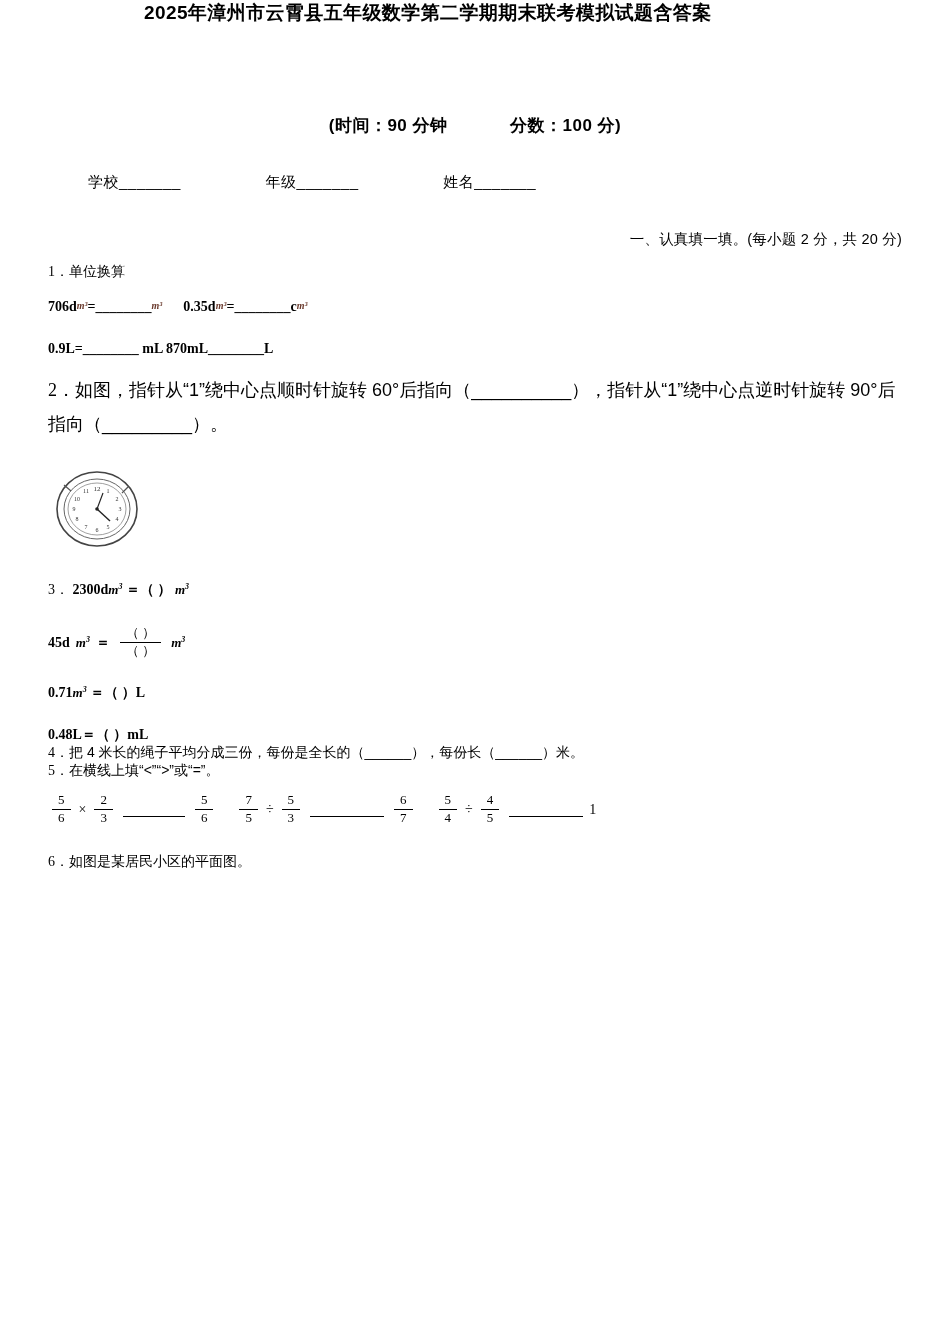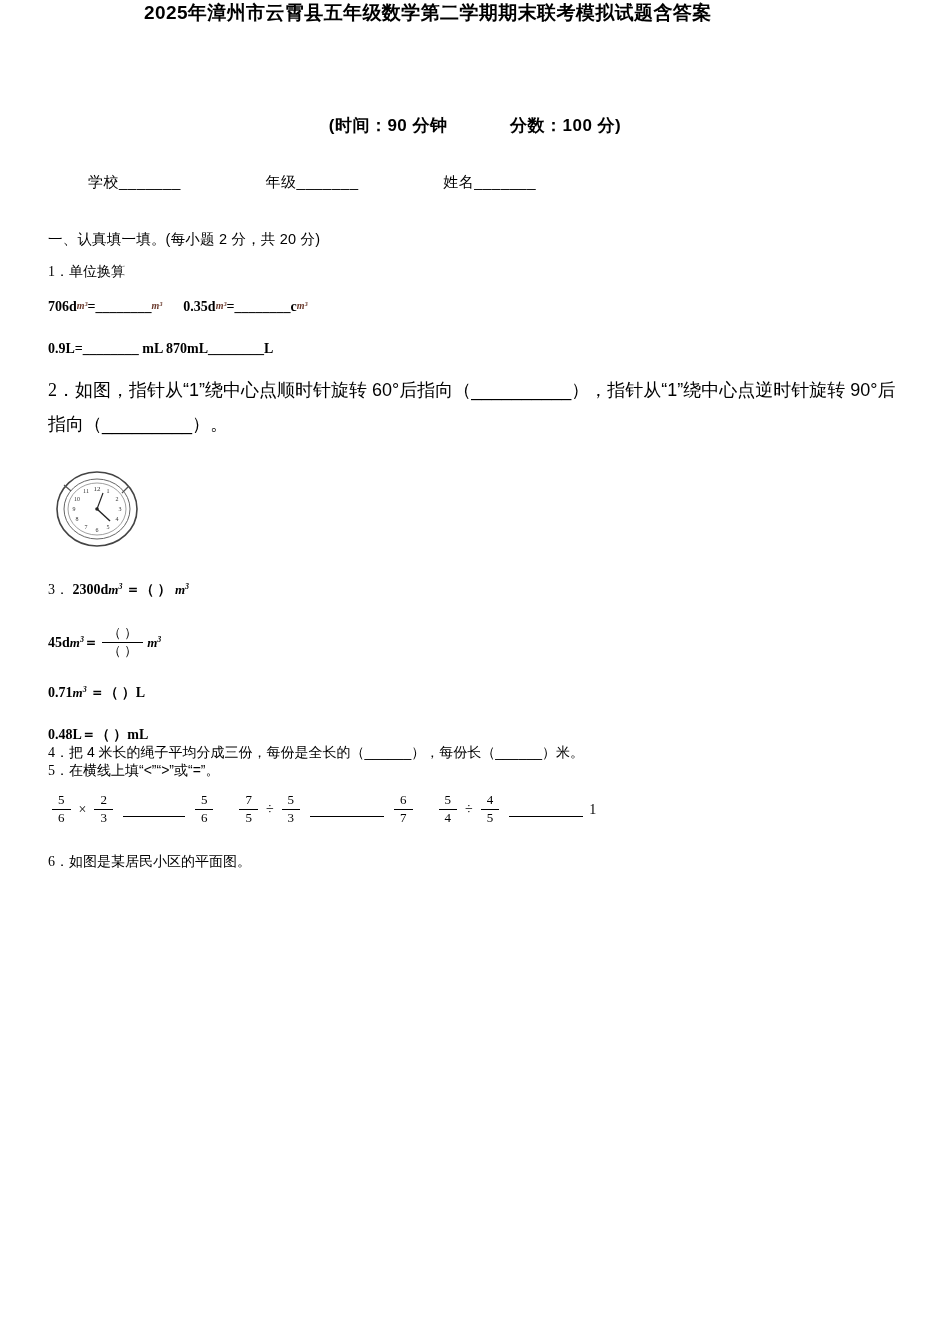--- a/index.html
+++ b/index.html
@@ -51,20 +51,21 @@
   }
   .fields-row span.field {
     display: inline-block;
     margin: 0 40px;
   }
   .section-head {
     margin-top: 38px;
     font-size: 14.5px;
     font-family: "Liberation Sans", sans-serif;
     letter-spacing: 0.2px;
+    text-align: right;
   }
   .q {
     margin-top: 11px;
     font-size: 14px;
     font-family: "Liberation Sans", sans-serif;
     line-height: 1.65;
   }
   .q-num {
     font-family: "Liberation Serif", serif;
   }
@@ -113,20 +114,21 @@
   }
   .italic-m sup {
     font-size: 8px;
   }
   .frac-line {
     margin-top: 26px;
     font-size: 14px;
     font-weight: bold;
     display: flex;
     align-items: center;
+    gap: 6px;
   }
   .frac {
     display: inline-block;
     text-align: center;
     vertical-align: middle;
     margin: 0 4px;
     font-weight: normal;
     font-size: 13px;
   }
   .frac .num {

